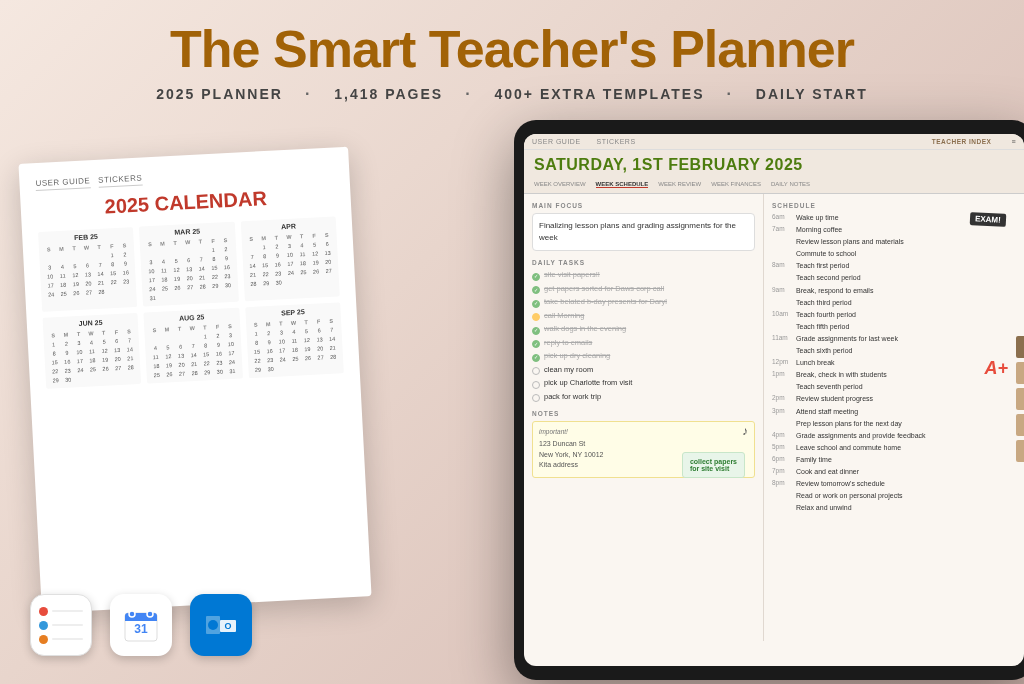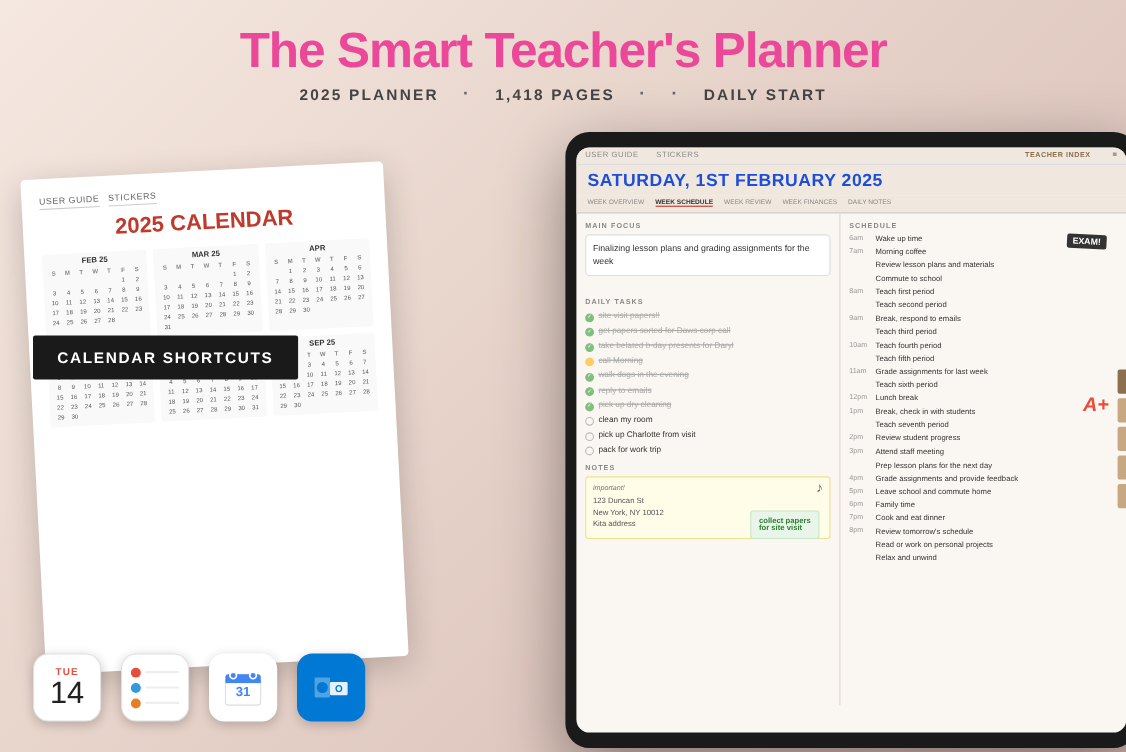--- a/index.html
+++ b/index.html
@@ -13,23 +13,23 @@
     }
 
     
     .header-area {
       text-align: center;
       padding-top: 22px;
       position: relative;
       z-index: 10;
     }
     .main-title {
-      font-size: 45px;
+      font-size: 52px;
       font-weight: 900;
-      color: #ec4899;
+      color: #a16207;
       letter-spacing: -1px;
       line-height: 1.05;
     }
     .subtitle-bar {
       font-size: 14px;
       font-weight: 600;
       color: #444;
       letter-spacing: 2px;
       margin-top: 8px;
       display: flex;
@@ -224,21 +224,21 @@
     .tablet-date-header {
       background: #f0e8df;
       padding: 6px 10px 4px;
       display: flex;
       justify-content: space-between;
       align-items: flex-start;
     }
     .tablet-date {
       font-size: 16px;
       font-weight: 800;
-      color: #1d4ed8;
+      color: #4d7c0f;
       letter-spacing: 0.5px;
     }
     .tablet-nav-tabs {
       background: #f0e8df;
       display: flex;
       gap: 10px;
       padding: 3px 10px 5px;
       font-size: 6px;
       color: #888;
       text-transform: uppercase;
@@ -273,21 +273,21 @@
       margin-bottom: 4px;
     }
     .focus-box {
       background: #fff;
       border: 1px solid #ddd;
       border-radius: 4px;
       padding: 6px;
       font-size: 8px;
       color: #333;
       line-height: 1.5;
-      margin-bottom: 20px;
+      margin-bottom: 8px;
     }
     .task-item {
       display: flex;
       align-items: flex-end;
       gap: 4px;
       font-size: 7.5px;
       color: #333;
       margin-bottom: 3px;
       line-height: 1.4;
     }
@@ -391,20 +391,21 @@
 </head>
 <body>
 
 <div class="header-area">
   <h1 class="main-title">The Smart Teacher's Planner</h1>
   <div class="subtitle-bar">
     <span>2025 PLANNER</span>
     <span class="subtitle-dot">·</span>
     <span>1,418 PAGES</span>
     <span class="subtitle-dot">·</span>
+    <span>400+ EXTRA TEMPLATES</span>
     <span class="subtitle-dot">·</span>
     <span>DAILY START</span>
   </div>
 </div>
 
 <div class="left-panel">
   <div class="paper-tab-row">
     <span class="paper-tab">USER GUIDE</span>
     <span class="paper-tab">STICKERS</span>
   </div>
@@ -680,29 +681,24 @@
           <div class="cal-mini-day">27</div>
           <div class="cal-mini-day">28</div>
         <div class="cal-mini-day">29</div>
           <div class="cal-mini-day">30</div>
       </div>
     </div>
   </div>
 </div>
 
 <div class="feature-badges">
-  <span class="badge">CALENDAR SHORTCUTS</span>
 </div>
 
 <div class="app-icons-row">
 
-  <div class="app-icon app-icon-calendar" style="flex-direction:column;">
-    <span class="app-icon-cal-day">TUE</span>
-    <span class="app-icon-cal-num">14</span>
-  </div>
 
   <div class="app-icon app-icon-tasks" style="padding:8px;">
     <div style="display:flex;flex-direction:column;gap:5px;width:100%;">
       <div style="display:flex;align-items:center;gap:4px;">
         <div style="width:9px;height:9px;border-radius:50%;background:#e74c3c;flex-shrink:0;"></div>
         <div style="height:2px;background:#eee;flex:1;border-radius:1px;"></div>
       </div>
       <div style="display:flex;align-items:center;gap:4px;">
         <div style="width:9px;height:9px;border-radius:50%;background:#3498db;flex-shrink:0;"></div>
         <div style="height:2px;background:#eee;flex:1;border-radius:1px;"></div>

